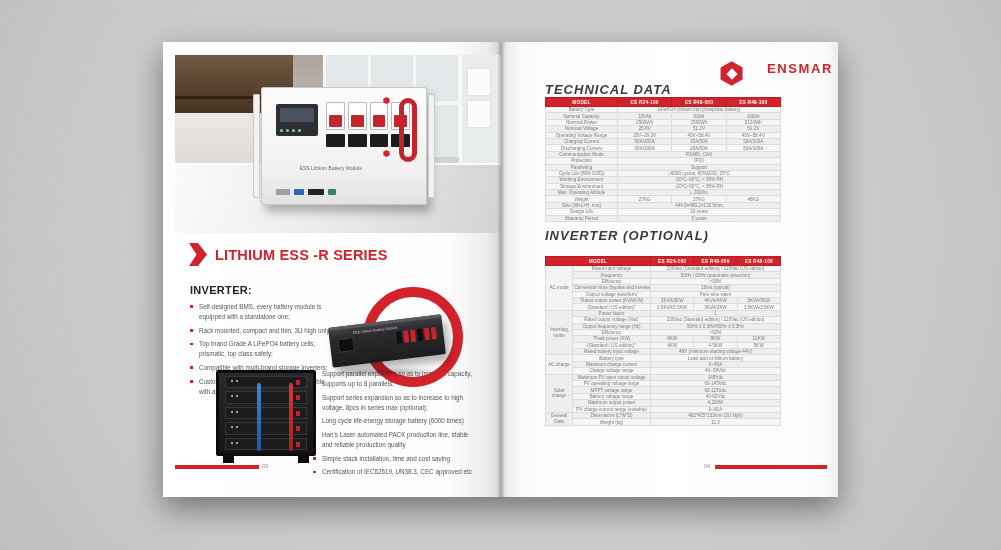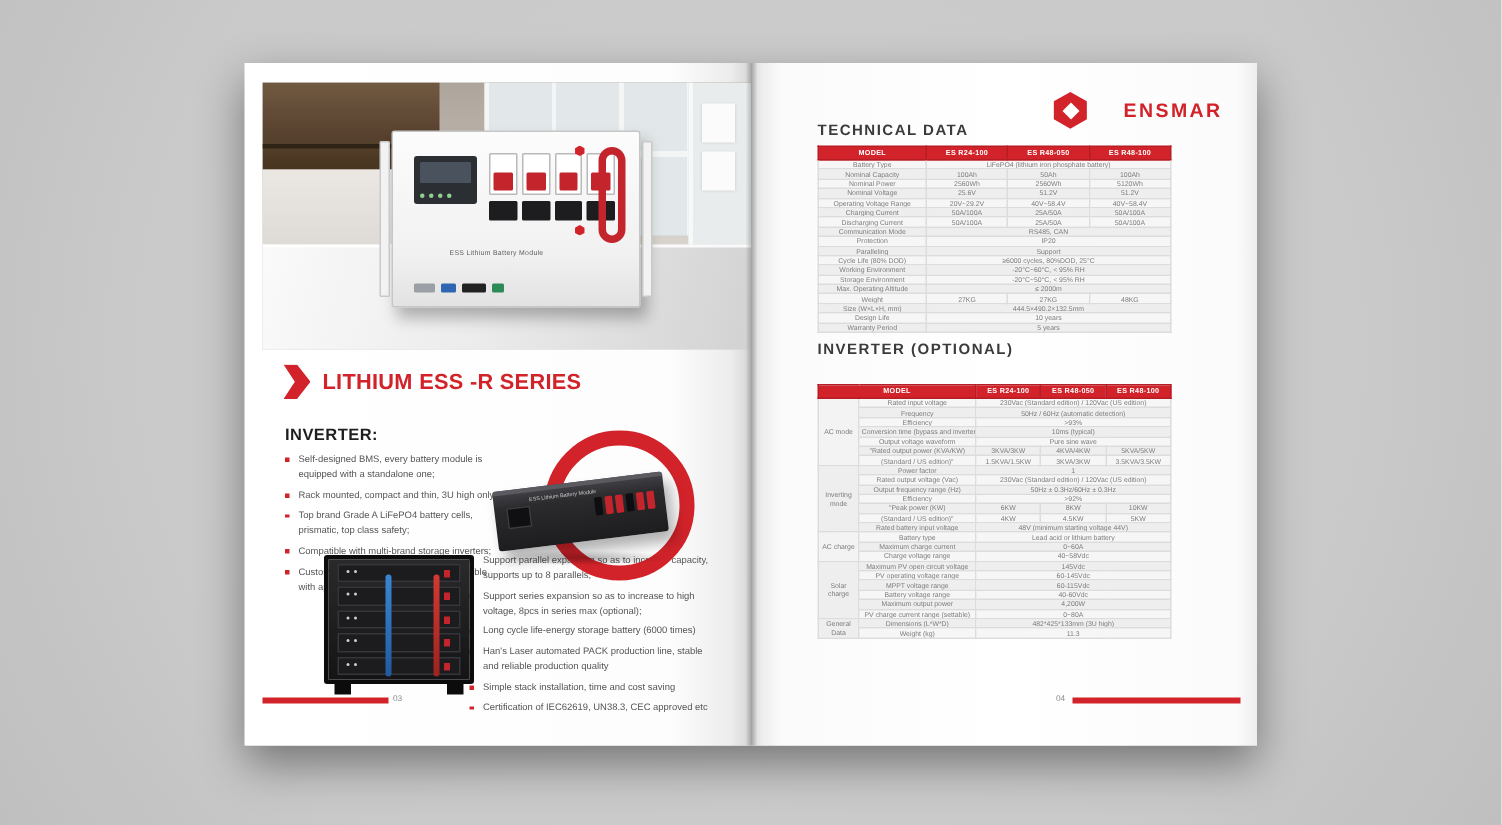--- a/index.html
+++ b/index.html
@@ -107,27 +107,27 @@
   .rack-foot.l{left:7px;} .rack-foot.r{right:7px;}
 
   .pagebar{position:absolute;height:4px;background:var(--accent);}
   .pagebar-left{left:12px;top:423px;width:84px;}
   .pagenum{position:absolute;font-size:5.5px;color:#8a8a8a;}
   .pagenum-left{left:99px;top:420.5px;}
   .pagenum-right{left:203px;top:420.5px;}
   .pagebar-right{left:214px;top:423px;width:112px;}
 
   
-  .logo{position:absolute;right:23px;top:19px;display:flex;align-items:center;gap:23px;}
+  .logo{position:absolute;right:5px;top:19px;display:flex;align-items:flex-start;gap:23px;}
   .logo-icon{position:relative;width:25px;height:25px;background:var(--accent);
     clip-path:polygon(50% 1%,94% 26%,94% 74%,50% 99%,6% 74%,6% 26%);}
   .logo-icon::after{content:'';position:absolute;left:8.5px;top:8.5px;width:8px;height:8px;background:#fff;transform:rotate(45deg);}
   .logo-text{font-size:13px;font-weight:800;color:var(--accent);letter-spacing:1.6px;}
 
-  .sec-heading{position:absolute;font-size:10px;font-weight:700;color:#3b3b3b;letter-spacing:1px;}
+  .sec-heading{position:absolute;font-size:13px;font-weight:700;color:#3b3b3b;letter-spacing:1px;font-style:italic;}
   .tech-heading{left:44px;top:40px;}
   .inv-heading{left:44px;top:186px;}
 
   table{border-collapse:collapse;table-layout:fixed;width:235px;position:absolute;left:44px;
     font-size:4.6px;color:var(--muted);}
   .tech-table{top:55px;}
   .inv-table{top:214px;}
   th{background:var(--accent);color:#fff;font-weight:700;font-size:4.8px;height:9px;
     border:0.5px solid #b61d24;text-align:center;letter-spacing:.2px;}
   td{border:0.5px solid var(--table-border);height:6.4px;padding:0 1.5px;text-align:center;

